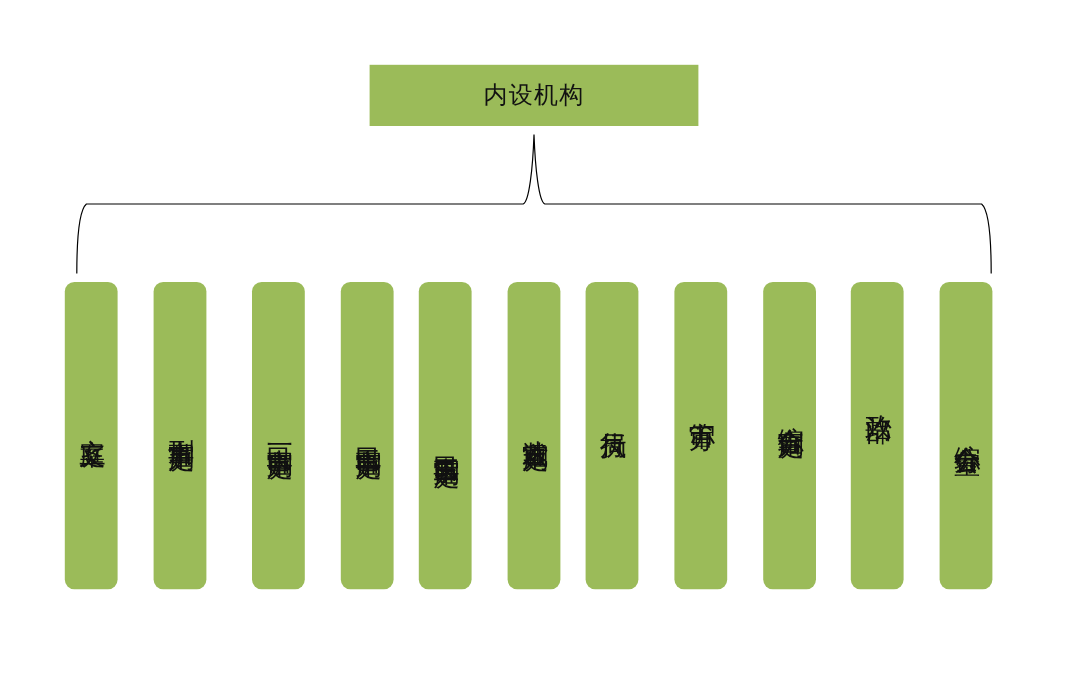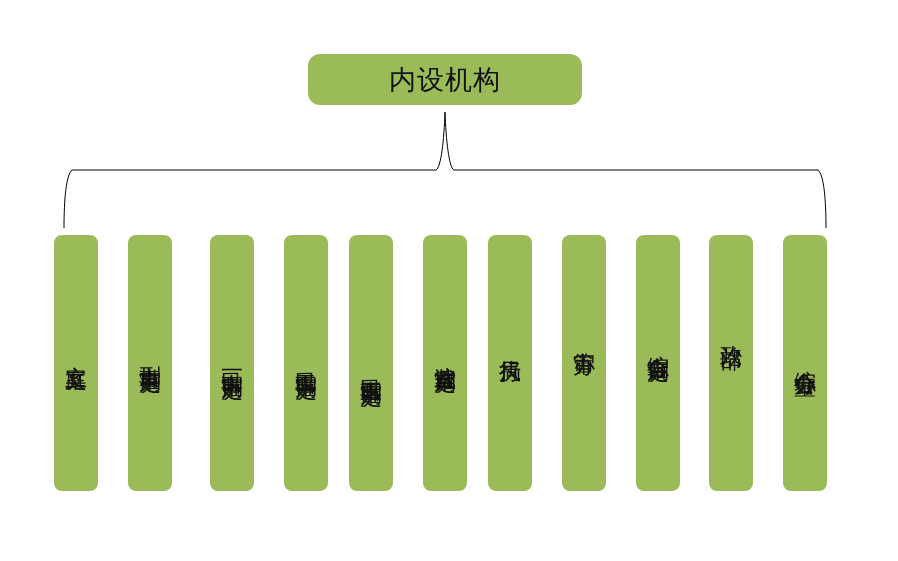--- a/index.html
+++ b/index.html
@@ -1,22 +1,22 @@
 <!DOCTYPE html>
 <html><head>
 <meta charset="utf-8">
 <style>
   html, body { margin: 0; padding: 0; background: #ffffff; }
   body { width: 898px; height: 561px; position: relative; overflow: hidden;
          font-family: "DejaVu Sans", "Liberation Sans", sans-serif; }
   .root-box {
     position: absolute; left: 308px; top: 54px; width: 274px; height: 51px;
-    background: #9bbb59; border-radius: 12px;
+    background: #9bbb59; border-radius: 0;
     display: flex; align-items: center; justify-content: center;
-    font-size: 27px; color: #111; letter-spacing: 1px; text-align: right;
+    font-size: 20px; color: #111; letter-spacing: 1px; text-align: right;
   }
   .bracket { position: absolute; left: 0; top: 0; width: 898px; height: 561px; pointer-events: none; }
   .unit-box {
     position: absolute; top: 235px; width: 44px; height: 256px;
     background: #9bbb59; border-radius: 8px;
     display: flex; align-items: center; justify-content: center;
   }
   .unit-label {
     writing-mode: vertical-rl; text-orientation: upright;
     font-size: 22px; line-height: 24px; color: #111; letter-spacing: 1px;

